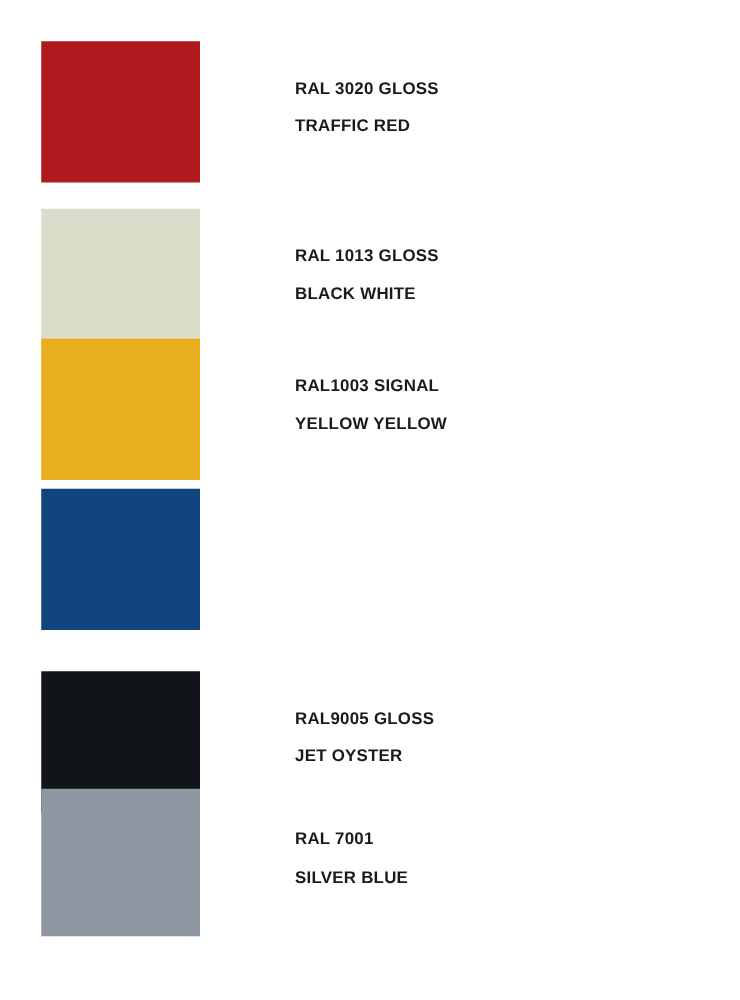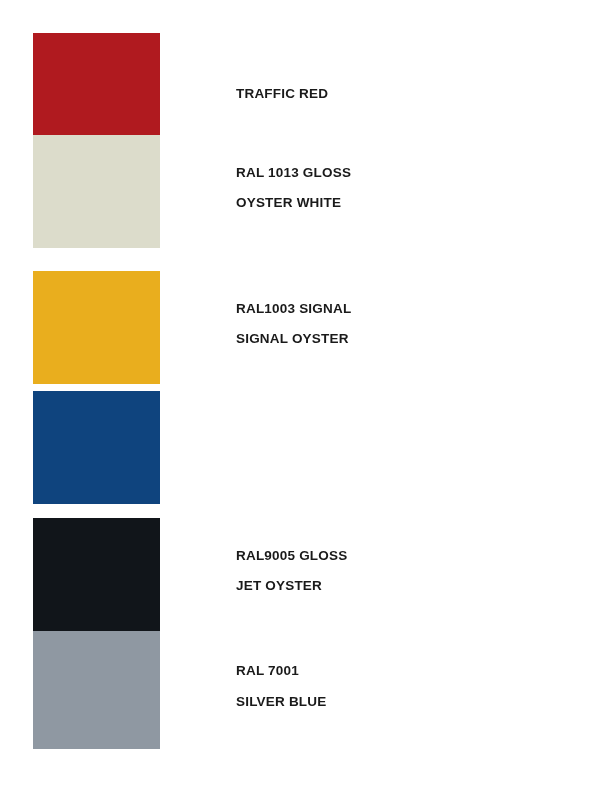--- a/index.html
+++ b/index.html
@@ -67,45 +67,46 @@
   }
 </style>
 </head>
 <body>
 
 <div id="colour-chart">
 
   <div class="swatch-row" style="top:33px; height:113px;">
     <div class="swatch-chip" style="background:#B01A1F;"></div>
     <div class="swatch-caption">
+      <span class="caption-line caption-code">RAL 3020 GLOSS</span>
       <span class="caption-line caption-name">TRAFFIC RED</span>
     </div>
   </div>
 
-  <div class="swatch-row" style="top:135px; height:113px;">
+  <div class="swatch-row" style="top:167px; height:113px;">
     <div class="swatch-chip" style="background:#DCDCCB;"></div>
     <div class="swatch-caption">
       <span class="caption-line caption-code">RAL 1013 GLOSS</span>
-      <span class="caption-line caption-name">OYSTER WHITE</span>
+      <span class="caption-line caption-name">BLACK WHITE</span>
     </div>
   </div>
 
   <div class="swatch-row" style="top:271px; height:113px;">
     <div class="swatch-chip" style="background:#E9AE1E;"></div>
     <div class="swatch-caption">
       <span class="caption-line caption-code">RAL1003 SIGNAL</span>
-      <span class="caption-line caption-name">SIGNAL OYSTER</span>
+      <span class="caption-line caption-name">YELLOW YELLOW</span>
     </div>
   </div>
 
   <div class="swatch-row" style="top:391px; height:113px;">
     <div class="swatch-chip" style="background:#0F447E;"></div>
   </div>
 
-  <div class="swatch-row" style="top:518px; height:113px;">
+  <div class="swatch-row" style="top:537px; height:113px;">
     <div class="swatch-chip" style="background:#11151A;"></div>
     <div class="swatch-caption">
       <span class="caption-line caption-code">RAL9005 GLOSS</span>
       <span class="caption-line caption-name">JET OYSTER</span>
     </div>
   </div>
 
   <div class="swatch-row" style="top:631px; height:118px;">
     <div class="swatch-chip" style="background:#8F98A2;"></div>
     <div class="swatch-caption">

